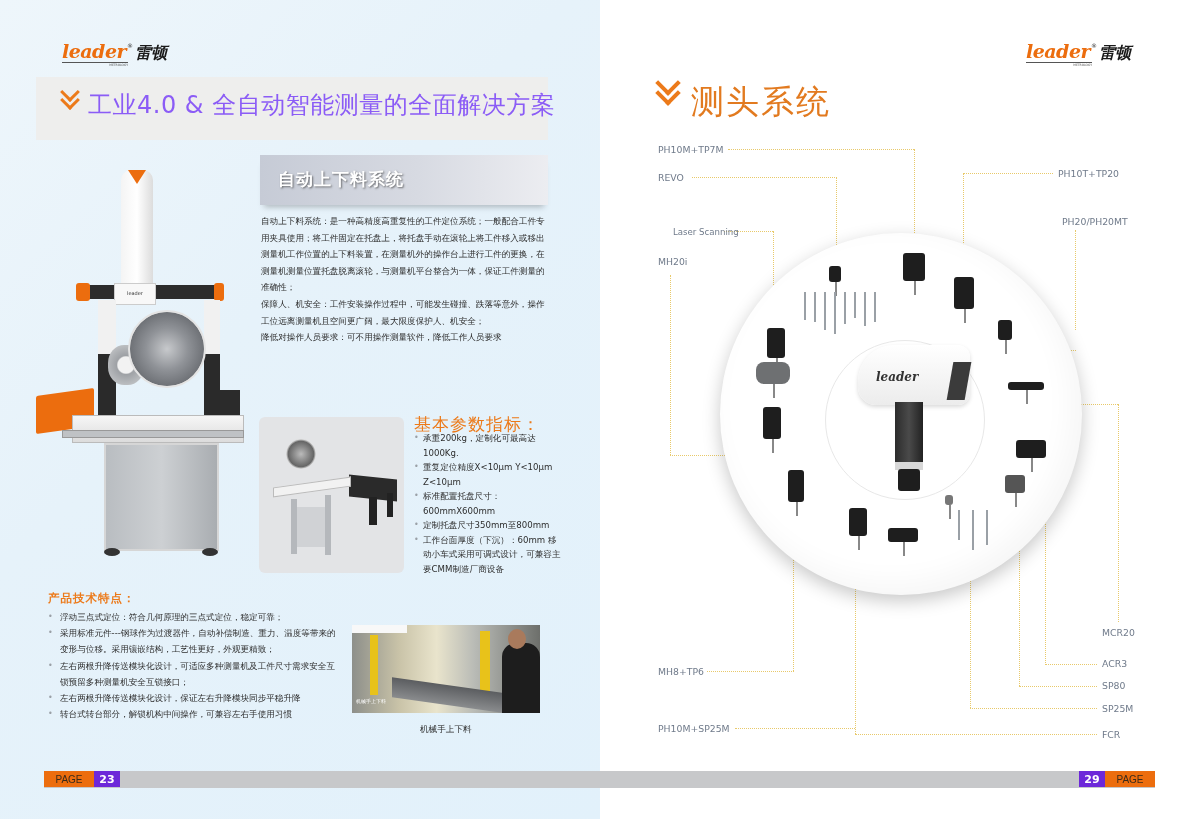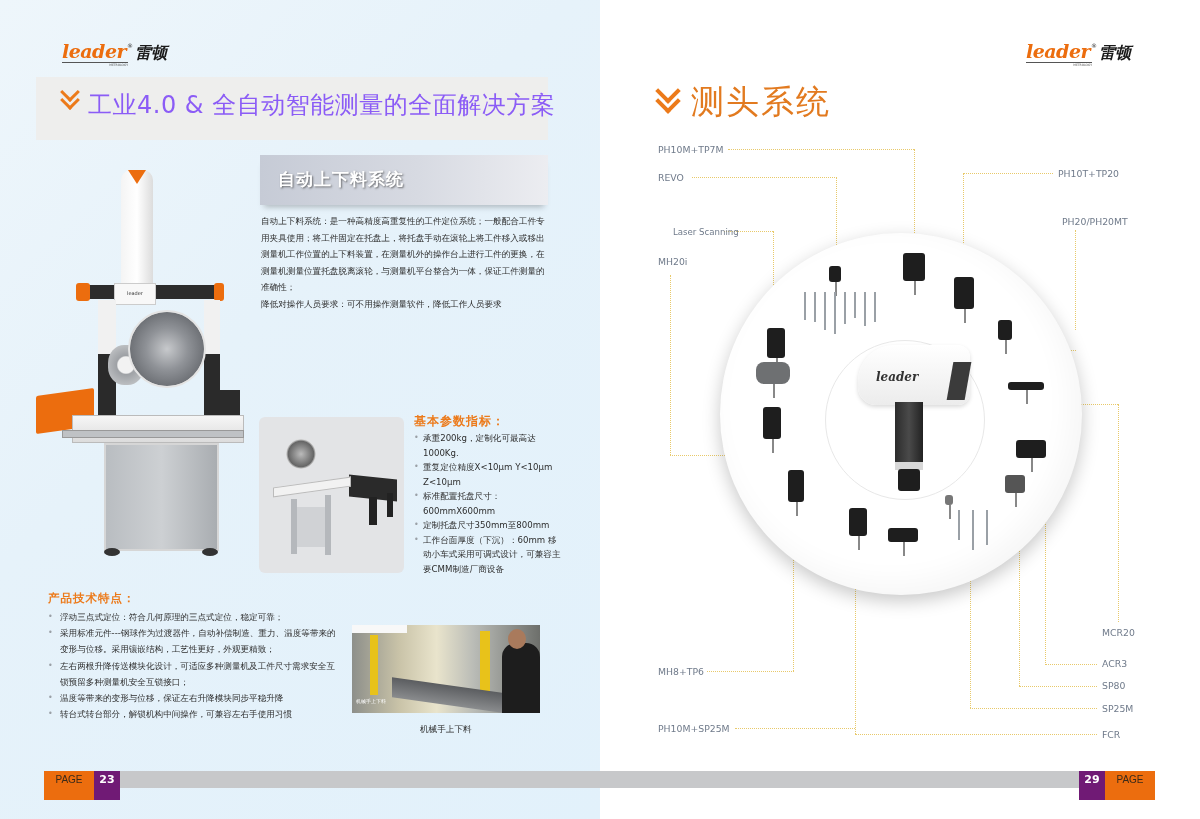--- a/index.html
+++ b/index.html
@@ -64,21 +64,21 @@
   .photo2 { position: absolute; left: 259px; top: 417px; width: 145px; height: 156px; background: #e3e4e6; border-radius: 6px; overflow: hidden; }
   .p2-frame { position: absolute; left: 14px; top: 65px; width: 78px; height: 10px; background: #f2f2f2; border: 1px solid #bbb; transform: skewY(-8deg); }
   .p2-leg1 { position: absolute; left: 32px; top: 82px; width: 6px; height: 55px; background: #b5b8bc; }
   .p2-leg2 { position: absolute; left: 66px; top: 78px; width: 6px; height: 60px; background: #b5b8bc; }
   .p2-panel { position: absolute; left: 34px; top: 90px; width: 32px; height: 40px; background: #d0d2d5; }
   .p2-wheel { position: absolute; left: 27px; top: 22px; width: 30px; height: 30px; border-radius: 50%; background: radial-gradient(circle, #bbb, #666 60%, #ddd 70%, #777); }
   .p2-dark { position: absolute; left: 90px; top: 60px; width: 48px; height: 22px; background: #2a2a2a; transform: skewY(6deg); }
   .p2-dleg { position: absolute; left: 110px; top: 80px; width: 8px; height: 28px; background: #222; }
   .p2-dleg2 { position: absolute; left: 128px; top: 76px; width: 6px; height: 24px; background: #222; }
 
-  .params-title { position: absolute; left: 414px; top: 413px; font-size: 12px; color: #ec7a1a; font-weight: bold; letter-spacing: 1px; }
+  .params-title { position: absolute; left: 414px; top: 413px; font-size: 17px; color: #ec7a1a; font-weight: normal; letter-spacing: 1px; }
   .params { position: absolute; left: 414px; top: 431px; width: 150px; font-size: 8.6px; line-height: 14.5px; color: #2e2e2e; list-style: none; }
   .params li { position: relative; padding-left: 9px; }
   .params li::before { content: "•"; position: absolute; left: 0; color: #9aa0a6; font-size: 8px; }
 
   .feat-title { position: absolute; left: 48px; top: 591px; font-size: 11.5px; color: #ec7a1a; font-weight: bold; letter-spacing: 1px; }
   .features { position: absolute; left: 48px; top: 609px; width: 290px; font-size: 8.6px; line-height: 16.2px; color: #2e2e2e; list-style: none; }
   .features li { position: relative; padding-left: 12px; }
   .features li::before { content: "•"; position: absolute; left: 0; color: #9aa0a6; font-size: 8px; }
 
   .photo3 { position: absolute; left: 352px; top: 625px; width: 188px; height: 88px; overflow: hidden;
@@ -87,26 +87,26 @@
   .p3-yellow2 { position: absolute; left: 128px; top: 6px; width: 10px; height: 70px; background: #e8c21a; }
   .p3-rail { position: absolute; left: 40px; top: 60px; width: 110px; height: 20px; background: linear-gradient(#5b5d60, #8a8c8e); transform: skewY(8deg); }
   .p3-person { position: absolute; left: 150px; top: 18px; width: 38px; height: 70px; background: #1d1d1d; border-radius: 14px 14px 0 0; }
   .p3-head { position: absolute; left: 156px; top: 4px; width: 18px; height: 20px; background: #a97a5c; border-radius: 50%; }
   .p3-white { position: absolute; left: 0; top: 0; width: 55px; height: 8px; background: #f8f8f8; }
   .p3-cap { position: absolute; left: 4px; top: 73px; font-size: 5px; color: #fff; }
   .photo3-caption { position: absolute; left: 420px; top: 724px; font-size: 8.6px; color: #2e2e2e; }
 
   
   .footer-bar { position: absolute; left: 44px; top: 771px; width: 1111px; height: 17px; background: #c7c8ca; }
-  .pg { position: absolute; top: 771px; height: 29px; font-size: 10px; line-height: 17px; }
+  .pg { position: absolute; top: 771px; height: 16px; font-size: 10px; line-height: 17px; }
   .pg-label { background: #ec6d0e; color: #3a2a1a; width: 50px; text-align: center; font-family: "Liberation Sans Narrow", "Liberation Sans", sans-serif; }
-  .pg-num { background: #701a75; color: #ffffff; width: 26px; text-align: center; font-weight: bold; font-size: 11px; }
-
-  
-  .r-title { position: absolute; left: 655px; top: 80px; display: flex; align-items: center; color: #e27a1f; font-size: 33px; letter-spacing: 2px; font-weight: 300; }
+  .pg-num { background: #6d28d9; color: #ffffff; width: 26px; text-align: center; font-weight: bold; font-size: 11px; }
+
+  
+  .r-title { position: absolute; left: 655px; top: 80px; display: flex; align-items: flex-start; color: #e27a1f; font-size: 33px; letter-spacing: 2px; font-weight: 300; }
   .r-title .chev { width: 34px; height: 30px; }
   .r-title .chev i { width: 18px; height: 18px; border-width: 4.5px; left: 4px; }
   .r-title .chev i:first-child { top: -6px; }
   .r-title .chev i:last-child { top: 4px; }
 
   .label { position: absolute; font-size: 9.3px; color: #6f7a8a; white-space: nowrap; }
   .dot-h { position: absolute; height: 0; border-top: 1.5px dotted #e8c96a; }
   .dot-v { position: absolute; width: 0; border-left: 1.5px dotted #e8c96a; }
 
   .circle { position: absolute; left: 720px; top: 233px; width: 362px; height: 362px; border-radius: 50%;
@@ -162,20 +162,21 @@
   <div class="cabinet"></div>
   <div class="foot-l"></div>
   <div class="foot-r"></div>
 </div>
 
 <div class="sub-bar"></div>
 <div class="sub-title">自动上下料系统</div>
 
 <div class="desc">
   <p>自动上下料系统：是一种高精度高重复性的工件定位系统；一般配合工件专用夹具使用；将工件固定在托盘上，将托盘手动在滚轮上将工件移入或移出测量机工作位置的上下料装置，在测量机外的操作台上进行工件的更换，在测量机测量位置托盘脱离滚轮，与测量机平台整合为一体，保证工件测量的准确性；</p>
+  <p>保障人、机安全：工件安装操作过程中，可能发生碰撞、跌落等意外，操作工位远离测量机且空间更广阔，最大限度保护人、机安全；</p>
   <p>降低对操作人员要求：可不用操作测量软件，降低工作人员要求</p>
 </div>
 
 <div class="photo2">
   <div class="p2-wheel"></div>
   <div class="p2-dark"></div>
   <div class="p2-dleg"></div>
   <div class="p2-dleg2"></div>
   <div class="p2-frame"></div>
   <div class="p2-panel"></div>
@@ -190,21 +191,21 @@
   <li>标准配置托盘尺寸：600mmX600mm</li>
   <li>定制托盘尺寸350mm至800mm</li>
   <li>工作台面厚度（下沉）：60mm 移动小车式采用可调式设计，可兼容主要CMM制造厂商设备</li>
 </ul>
 
 <div class="feat-title">产品技术特点：</div>
 <ul class="features">
   <li>浮动三点式定位：符合几何原理的三点式定位，稳定可靠；</li>
   <li>采用标准元件---钢球作为过渡器件，自动补偿制造、重力、温度等带来的变形与位移。采用镶嵌结构，工艺性更好，外观更精致；</li>
   <li>左右两根升降传送模块化设计，可适应多种测量机及工件尺寸需求安全互锁预留多种测量机安全互锁接口；</li>
-  <li>温度等带来的变形与位移，保证左右升降模块同步平稳升降</li>
+  <li>左右两根升降传送模块化设计，保证左右升降模块同步平稳升降</li>
   <li>转台式转台部分，解锁机构中间操作，可兼容左右手使用习惯</li>
 </ul>
 
 <div class="photo3">
   <div class="p3-white"></div>
   <div class="p3-yellow1"></div>
   <div class="p3-yellow2"></div>
   <div class="p3-rail"></div>
   <div class="p3-person"></div>
   <div class="p3-head"></div>

